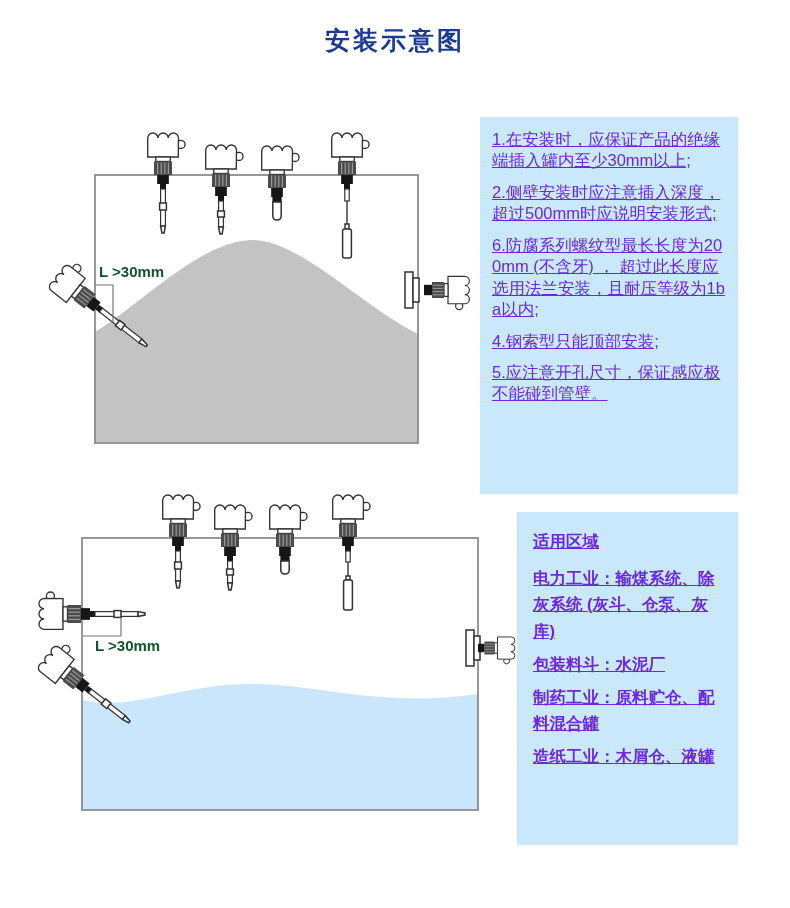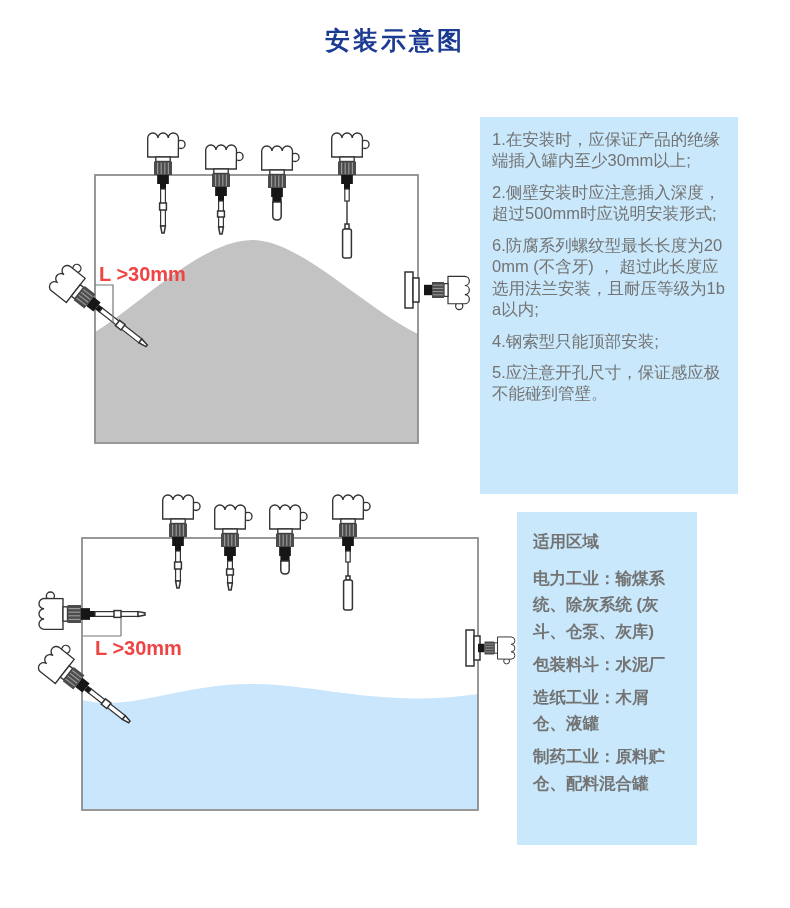--- a/index.html
+++ b/index.html
@@ -15,36 +15,37 @@
   }
   svg.diagram { position:absolute; left:0; top:0; }
   .ln   { fill:#ffffff; stroke:#333333; stroke-width:1.5; }
   .rod  { fill:#ffffff; stroke:#333333; stroke-width:1.2; }
   .cable{ stroke:#333333; stroke-width:1.4; }
   .tank { fill:none; stroke:#8d8d8d; stroke-width:1.8; }
   .dim  { fill:none; stroke:#777777; stroke-width:1.2; }
   .mound{ fill:var(--material-gray,#c3c3c3); }
   .wave { fill:var(--liquid-blue,#c9e6fc); }
   .dim-label {
-    position:absolute; font-size:20px; font-weight:700; color:#ef4444;
+    position:absolute; font-size:15px; font-weight:700; color:#14532d;
     white-space:nowrap;
   }
   .panel {
     position:absolute; box-sizing:border-box;
-    background:var(--panel-bg,#c9e8fb); color:#737373;
+    background:var(--panel-bg,#c9e8fb); color:#6d28d9;
     word-break:break-all;
+    text-decoration:underline;
   }
   .panel p { margin:0; }
   .notes {
     left:480px; top:117px; width:258px; height:377px;
     padding:12px 12px; font-size:16.5px; line-height:1.3; font-weight:500;
   }
   .notes p { margin-bottom:10px; }
   .apps {
-    left:517px; top:512px; width:180px; height:333px;
+    left:517px; top:512px; width:221px; height:333px;
     padding:16px 16px; font-size:16.5px; line-height:1.62; font-weight:600;
   }
   .apps p { margin-bottom:6px; }
   .apps .apps-title { margin-bottom:10px; }
 </style>
 </head>
 <body>
 
 <h1 class="title">安装示意图</h1>
 
@@ -195,15 +196,15 @@
   <p>2.侧壁安装时应注意插入深度，超过500mm时应说明安装形式;</p>
   <p>6.防腐系列螺纹型最长长度为200mm (不含牙) ， 超过此长度应选用法兰安装，且耐压等级为1ba以内;</p>
   <p>4.钢索型只能顶部安装;</p>
   <p>5.应注意开孔尺寸，保证感应极不能碰到管壁。</p>
 </div>
 
 <div class="panel apps">
   <p class="apps-title">适用区域</p>
   <p>电力工业：输煤系统、除灰系统 (灰斗、仓泵、灰库)</p>
   <p>包装料斗：水泥厂</p>
+  <p>制药工业：原料贮仓、配料混合罐</p>
   <p>造纸工业：木屑仓、液罐</p>
-  <p>制药工业：原料贮仓、配料混合罐</p>
 </div>
 
 </body></html>

